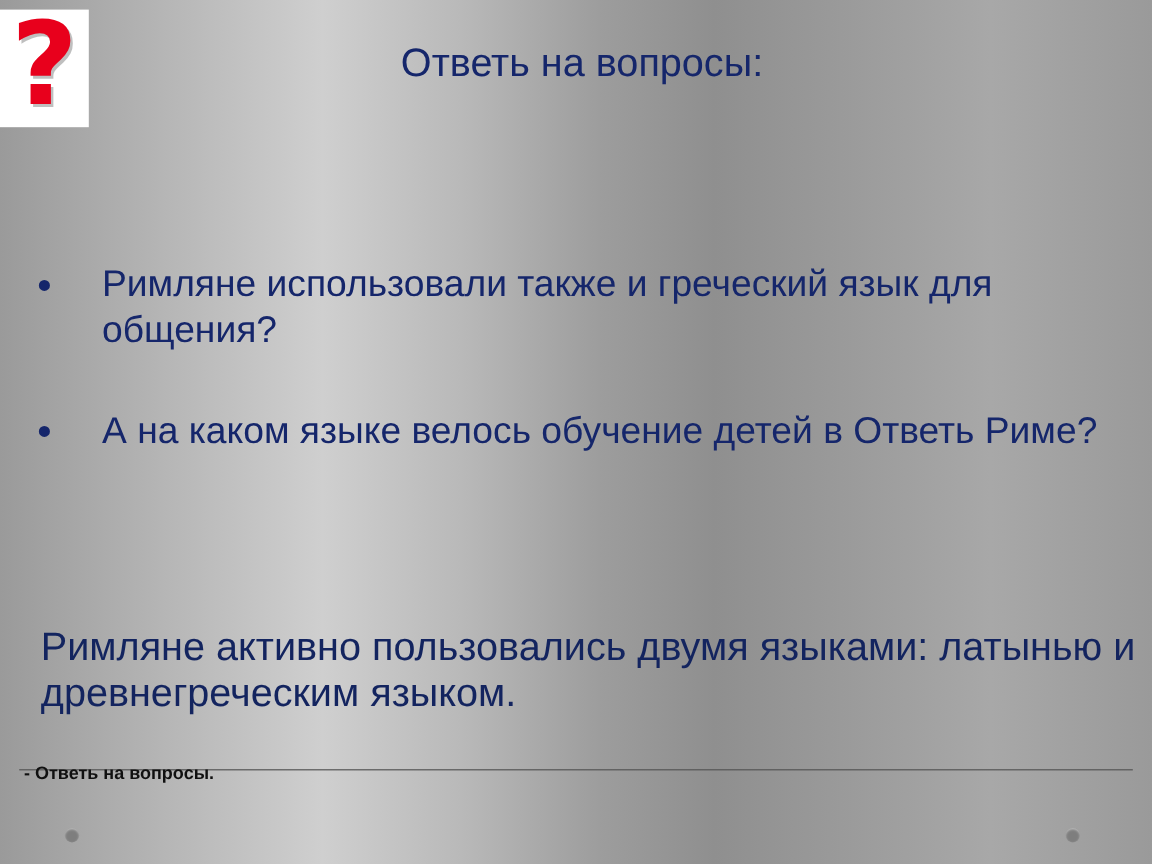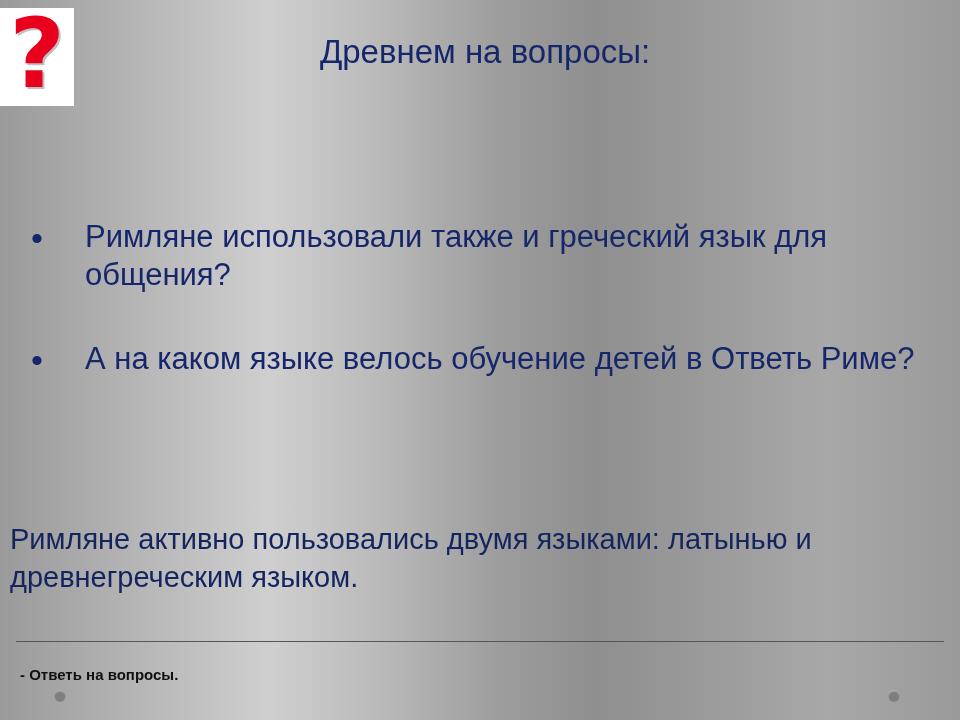--- a/index.html
+++ b/index.html
@@ -99,41 +99,41 @@
     font-size: 31px;
     line-height: 38px;
     color: #15266b;
     padding-right: 20px;
     margin-left: 25px;
   }
 
   
   .closing {
     position: absolute;
-    left: 10px;
+    left: 34px;
     top: 520px;
     width: 920px;
     color: #13245f;
-    font-size: 29px;
+    font-size: 33px;
     line-height: 38px;
   }
 
   
   .footer-rule {
     position: absolute;
     left: 16px;
     top: 641px;
     width: 928px;
     height: 1px;
     background: #555555;
   }
   .footer-note {
     position: absolute;
     left: 20px;
-    top: 666px;
+    top: 636px;
     font-size: 15px;
     color: #101010;
     font-weight: bold;
   }
 
   .dot-deco {
     position: absolute;
     width: 12px;
     height: 12px;
     border-radius: 50%;
@@ -146,21 +146,21 @@
 </head>
 <body>
 
 <div class="slide">
 
   <div class="qmark-box">
     <span class="glyph">?</span>
   </div>
 
   <div class="title-area">
-    <div class="title-line2">Древнем на вопросы:</div>
+    <div class="title-line2">Ответь на вопросы:</div>
   </div>
 
   <div class="bullets">
     <div class="bullet-row">
       <div class="bullet-dot">•</div>
       <div class="bullet-text">Римляне использовали также и греческий язык для общения?</div>
     </div>
     <div class="bullet-row">
       <div class="bullet-dot">•</div>
       <div class="bullet-text">А на каком языке велось обучение детей в Ответь Риме?</div>

